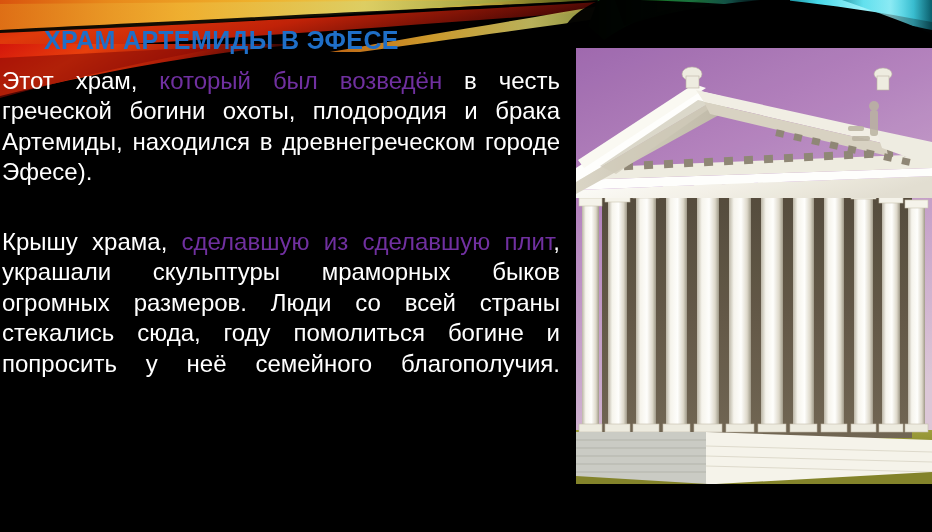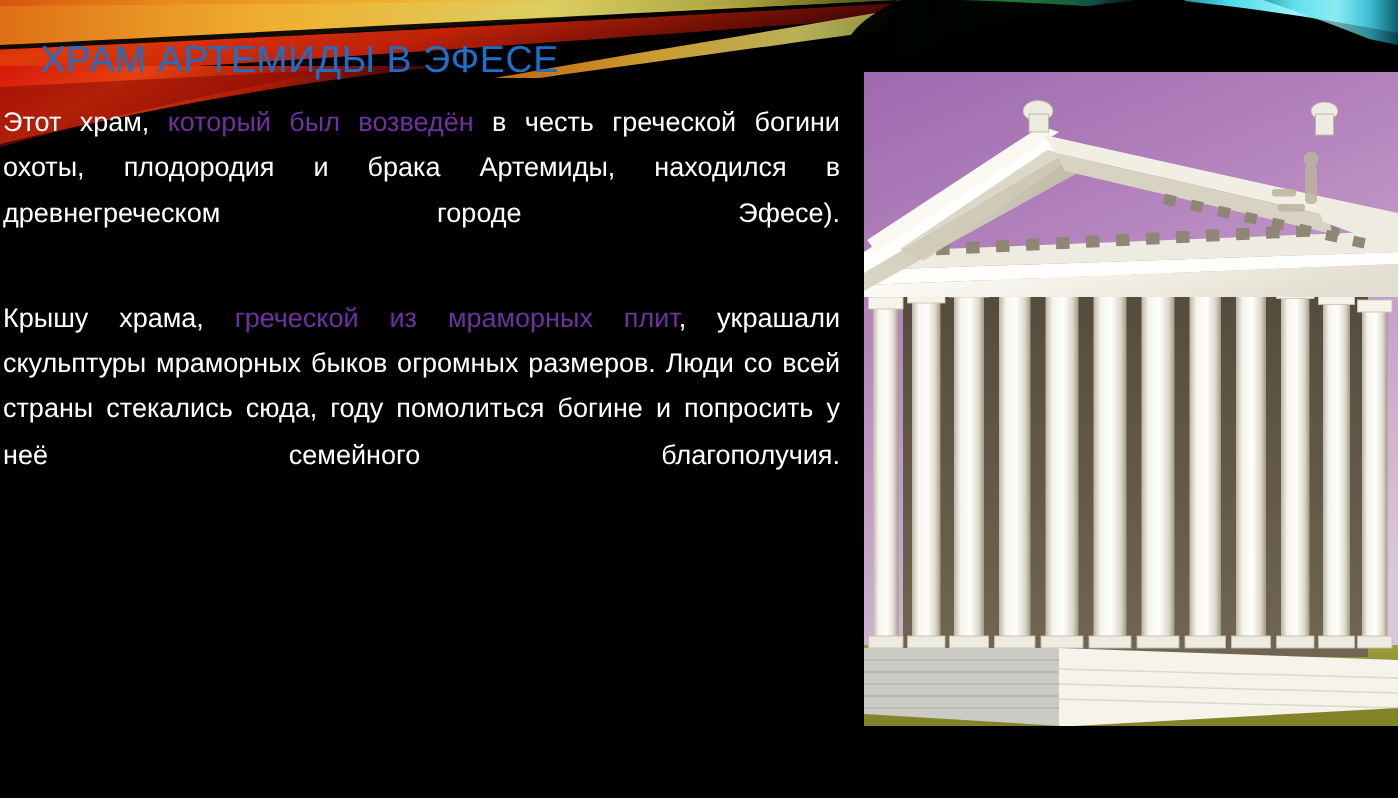--- a/index.html
+++ b/index.html
@@ -30,41 +30,41 @@
     width: 932px;
     height: 52px;
     overflow: hidden;
     pointer-events: none;
   }
   .banner svg { display: block; }
 
   
   .title {
     position: absolute;
-    left: 27px;
+    left: 44px;
     top: 27px;
     width: 520px;
     font-size: 25px;
-    font-weight: normal;
+    font-weight: bold;
     letter-spacing: 0.4px;
     line-height: 1.05;
     color: #1F6FC8;
     white-space: nowrap;
   }
 
   
   .body-col {
     position: absolute;
     left: 2px;
     top: 66px;
     width: 558px;
   }
   .para {
     color: #FFFFFF;
-    font-size: 18px;
+    font-size: 24px;
     line-height: 30.4px;
     text-align: justify;
     margin: 0 0 9px 0;
     text-justify: inter-word;
   }
   .para:last-child { margin-bottom: 0; }
   .para .hl { color: #7030A0; }
   
   .para::after {
     content: "";
@@ -172,21 +172,21 @@
     <path d="M0,14 L230,2 C150,16 80,32 0,54 Z" fill="#8C0C05" opacity="0.6"></path>
   </svg>
 
   <div class="title">ХРАМ АРТЕМИДЫ В ЭФЕСЕ</div>
 
   <div class="body-col">
     <p class="para">
       <span>Этот храм, </span><span class="hl">который был возведён</span><span> в честь греческой богини охоты, плодородия и брака Артемиды, находился в древнегреческом городе Эфесе).</span>
     </p>
     <p class="para">
-      <span>Крышу храма, </span><span class="hl">греческой из мраморных плит</span><span>, украшали скульптуры мраморных быков огромных размеров. Люди со всей страны стекались сюда, году помолиться богине и попросить у неё семейного благополучия.</span>
+      <span>Крышу храма, </span><span class="hl">сделавшую из сделавшую плит</span><span>, украшали скульптуры мраморных быков огромных размеров. Люди со всей страны стекались сюда, году помолиться богине и попросить у неё семейного благополучия.</span>
     </p>
   </div>
 
   <div class="photo">
     <svg width="356" height="436" viewBox="0 0 356 436" xmlns="http://www.w3.org/2000/svg">
       <defs>
         <linearGradient id="sky" x1="0" y1="0" x2="0.35" y2="1">
           <stop offset="0" stop-color="#9b63ad"></stop>
           <stop offset="0.35" stop-color="#b27fbe"></stop>
           <stop offset="0.70" stop-color="#c9a5cd"></stop>

